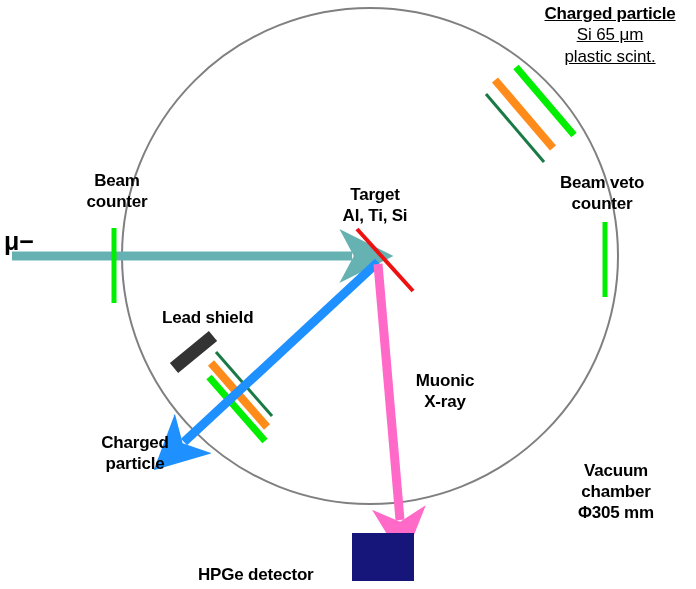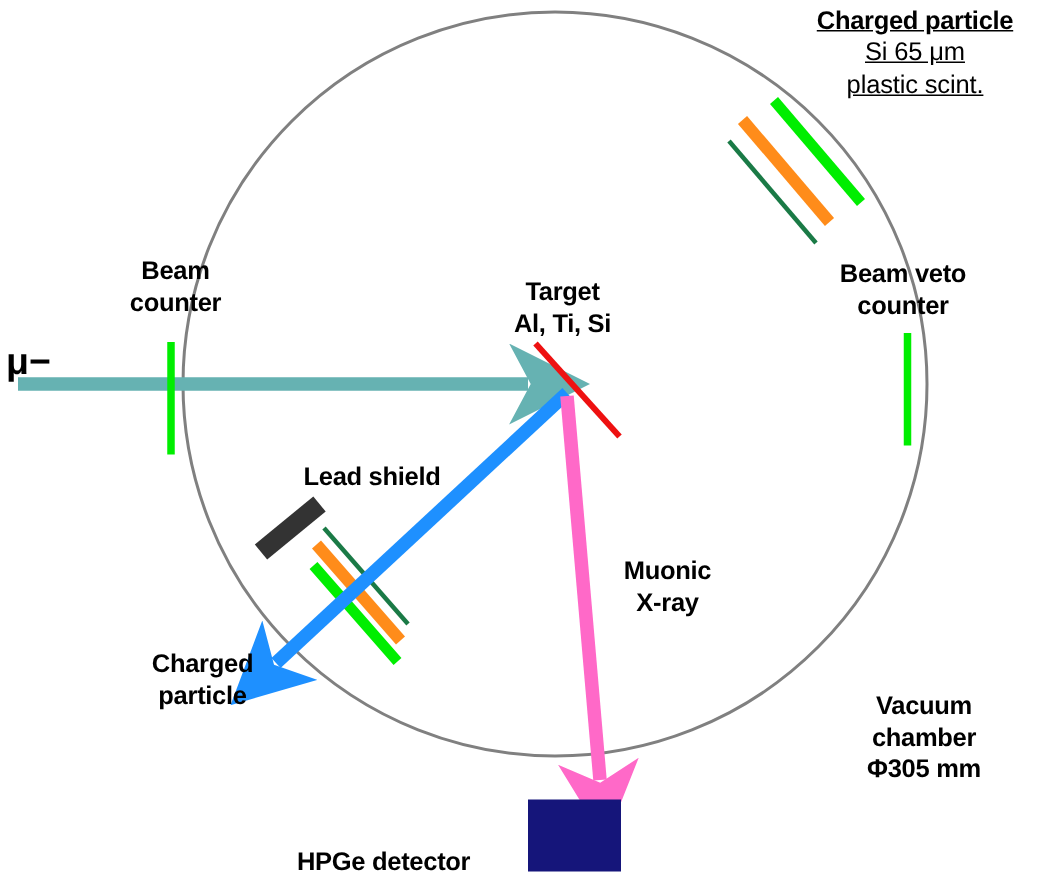--- a/index.html
+++ b/index.html
@@ -116,21 +116,21 @@
     <span class="lbl-line bold-line">Charged particle</span>
     <span class="lbl-line reg-line">Si 65 μm</span>
     <span class="lbl-line reg-line">plastic scint.</span>
   </div>
 
   <div class="lbl-block" style="left:514px; top:172px; width:176px;">
     <span class="lbl-line bold-line">Beam veto</span>
     <span class="lbl-line bold-line">counter</span>
   </div>
 
-  <div class="lbl-block" style="left:178px; top:307px; width:140px; text-align:center;">
+  <div class="lbl-block" style="left:162px; top:307px; width:140px; text-align:left;">
     <span class="lbl-line bold-line">Lead shield</span>
   </div>
 
   <div class="lbl-block" style="left:390px; top:370px; width:110px;">
     <span class="lbl-line bold-line">Muonic</span>
     <span class="lbl-line bold-line">X-ray</span>
   </div>
 
   <div class="lbl-block" style="left:74px; top:432px; width:122px;">
     <span class="lbl-line bold-line">Charged</span>

